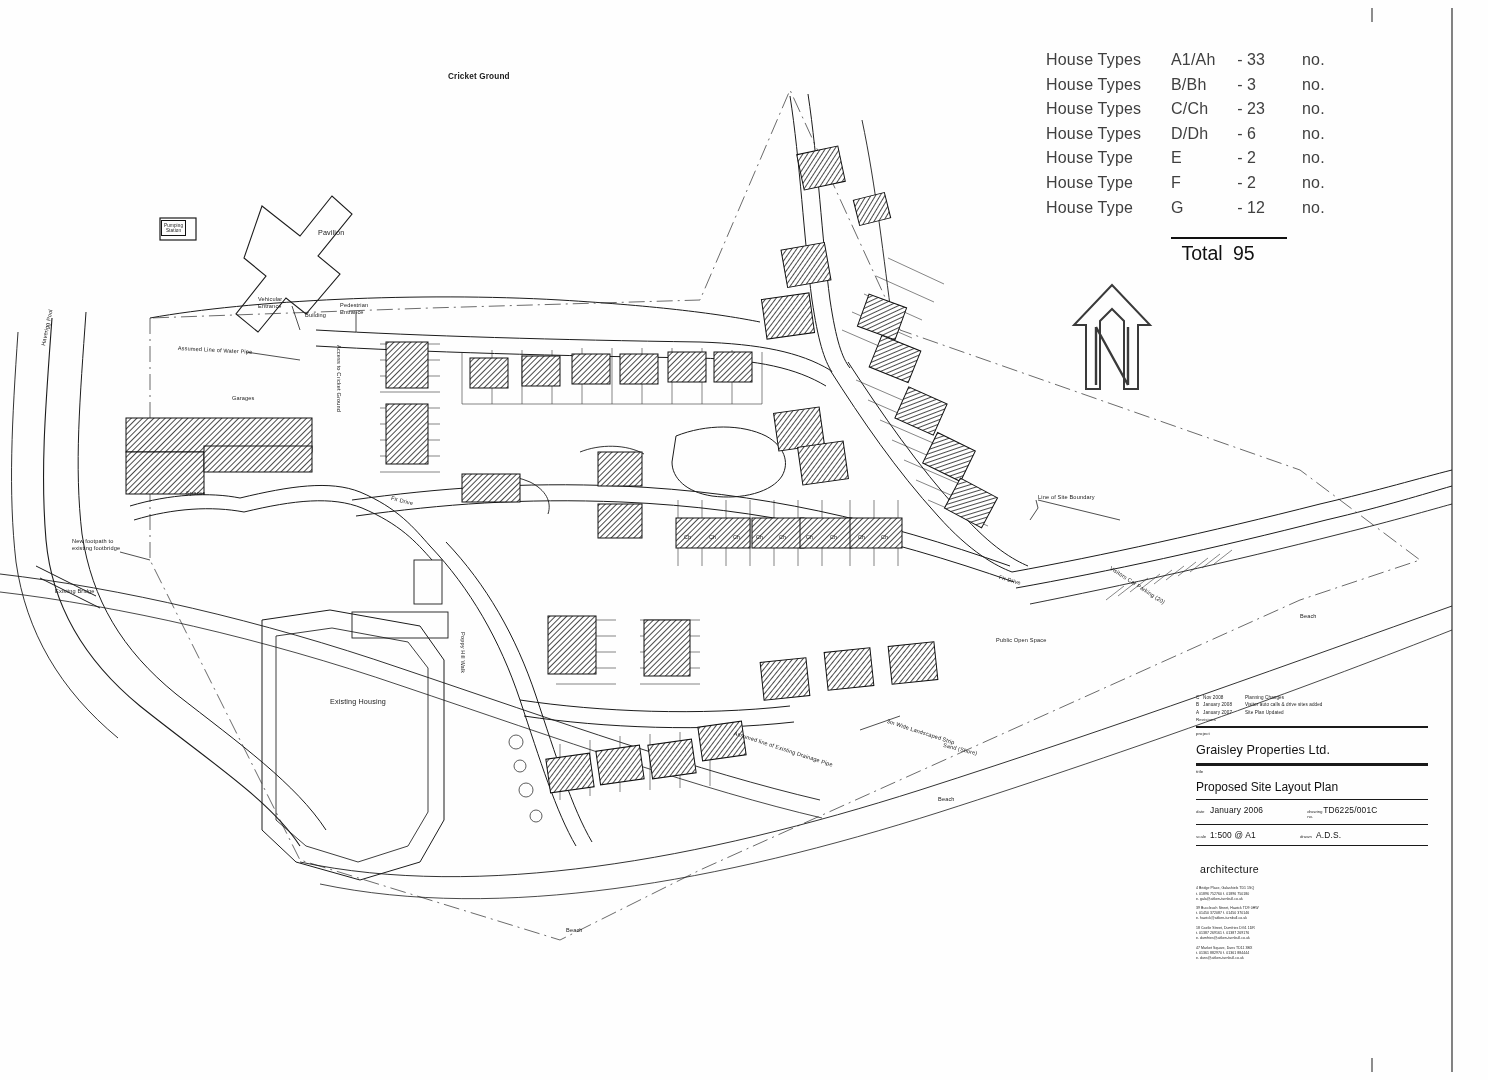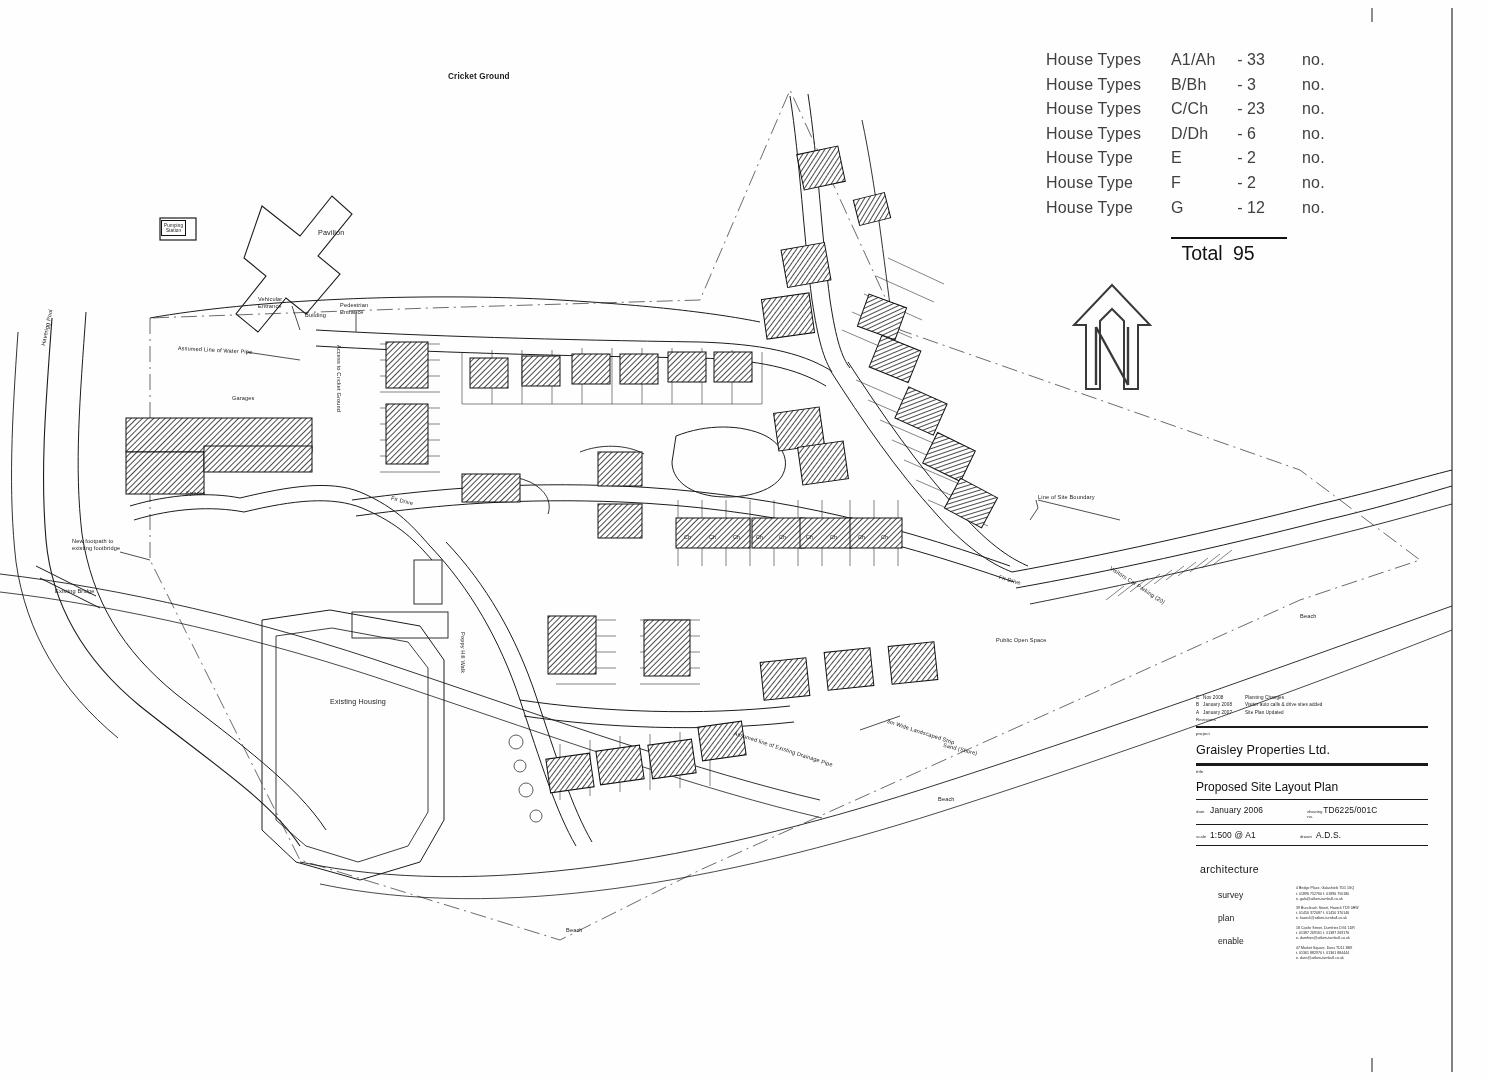--- a/index.html
+++ b/index.html
@@ -484,25 +484,20 @@
       <span class="lab">scale</span>
       <span class="val">1:500 @ A1</span>
       <span class="lab2">drawn</span>
       <span class="val2">A.D.S.</span>
     </div>
     <div class="tb-rule thin"></div>
 
     <div id="logo">
       <div id="logo-sub">architecture</div>
       <div id="logo-block">
-        <div id="services">
-            <div class="svc">survey</div>
-            <div class="svc">plan</div>
-            <div class="svc">enable</div>
-          </div>
         <div id="addresses">
             <div class="addr-grp">
               <div>4 Bridge Place, Galashiels TD1 1SQ</div>
               <div>t. 01896 752760  f. 01896 750180</div>
               <div>e. gala@aitken-turnbull.co.uk</div>
             </div>
             <div class="addr-grp">
               <div>39 Buccleuch Street, Hawick TD9 0HW</div>
               <div>t. 01450 372087  f. 01450 370146</div>
               <div>e. hawick@aitken-turnbull.co.uk</div>

